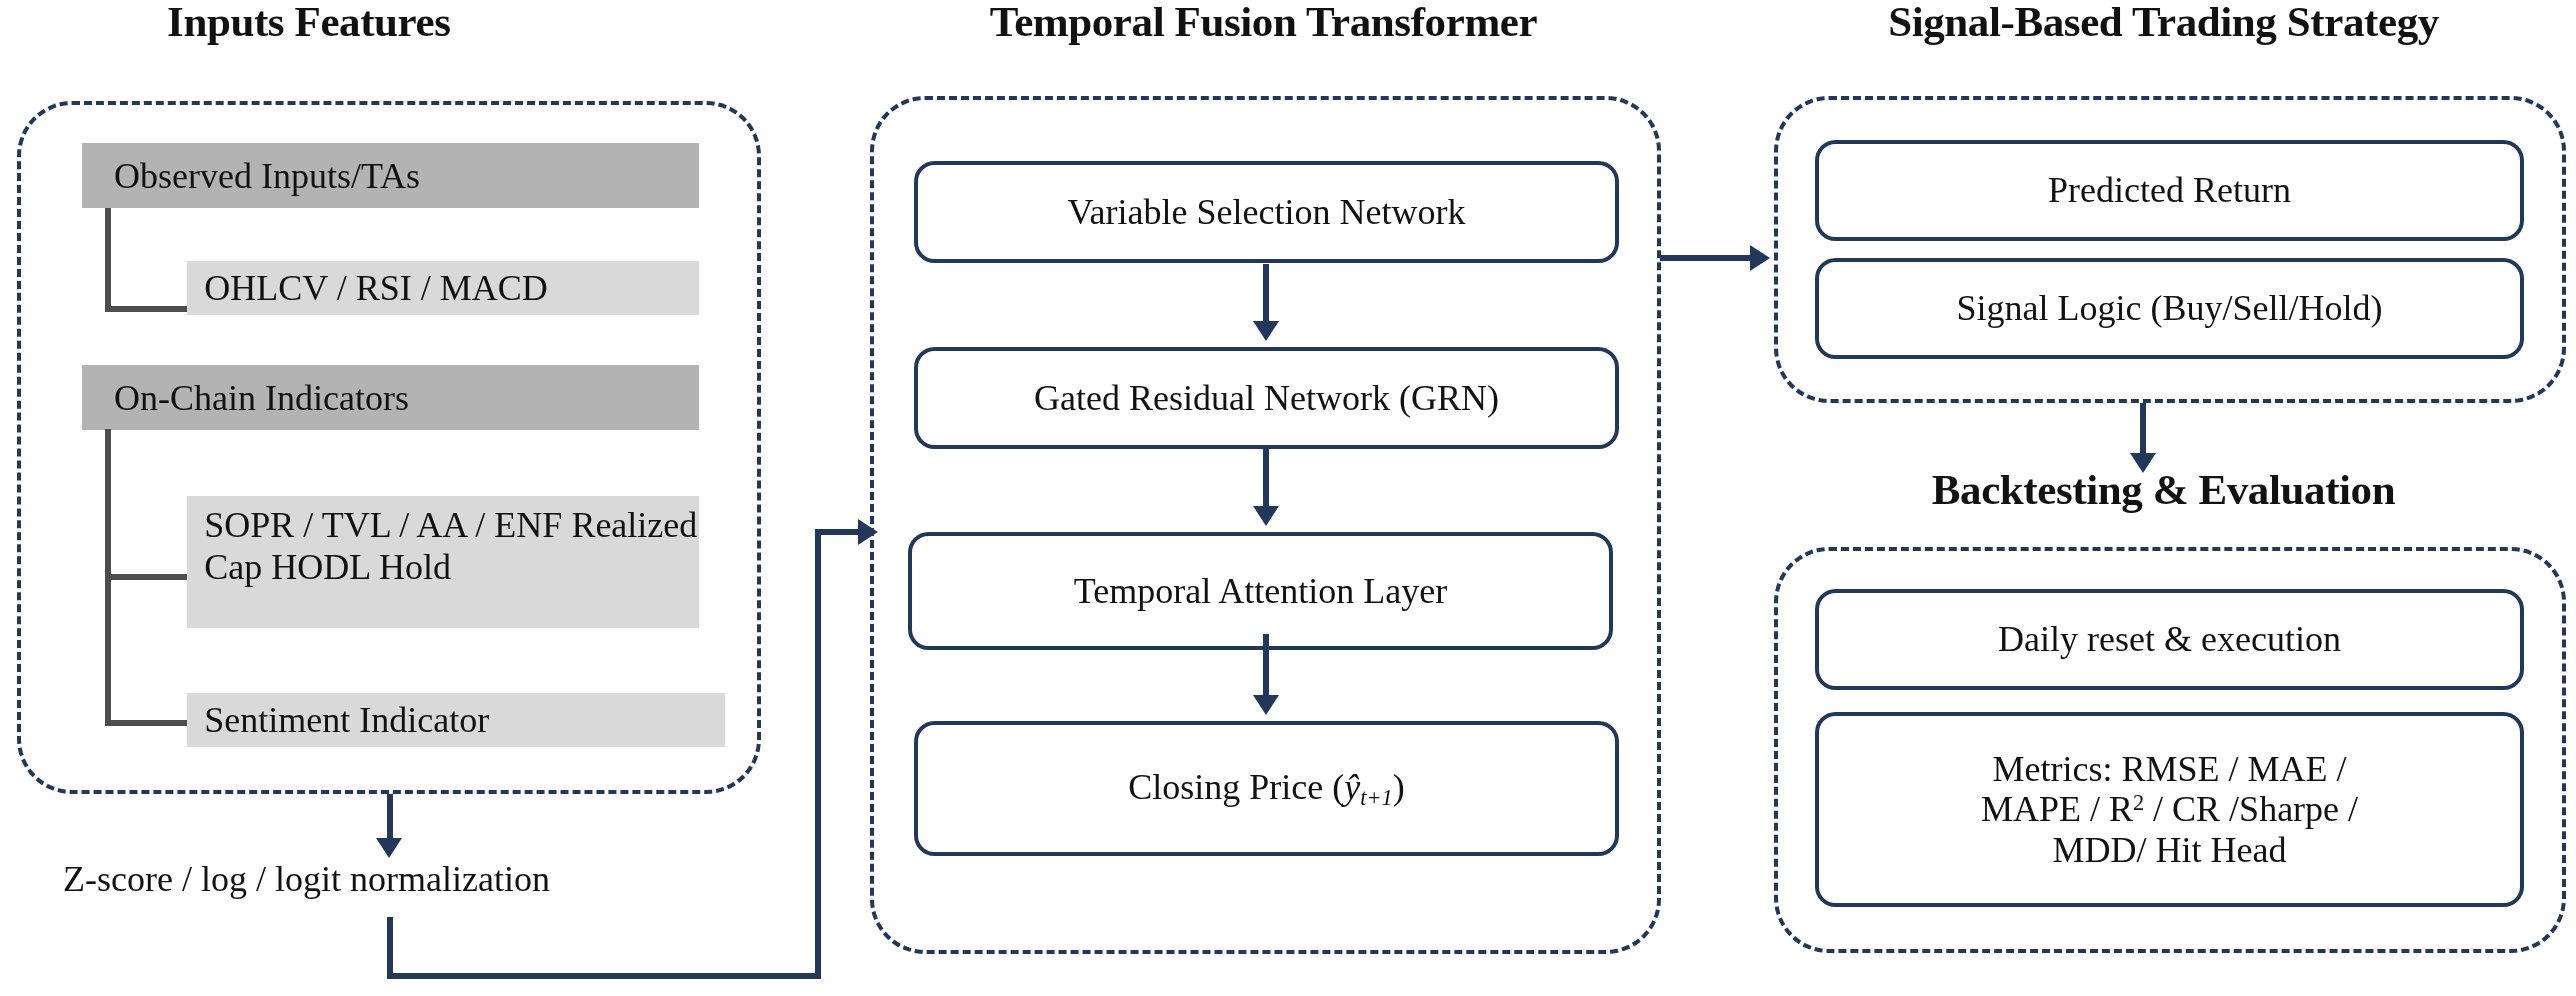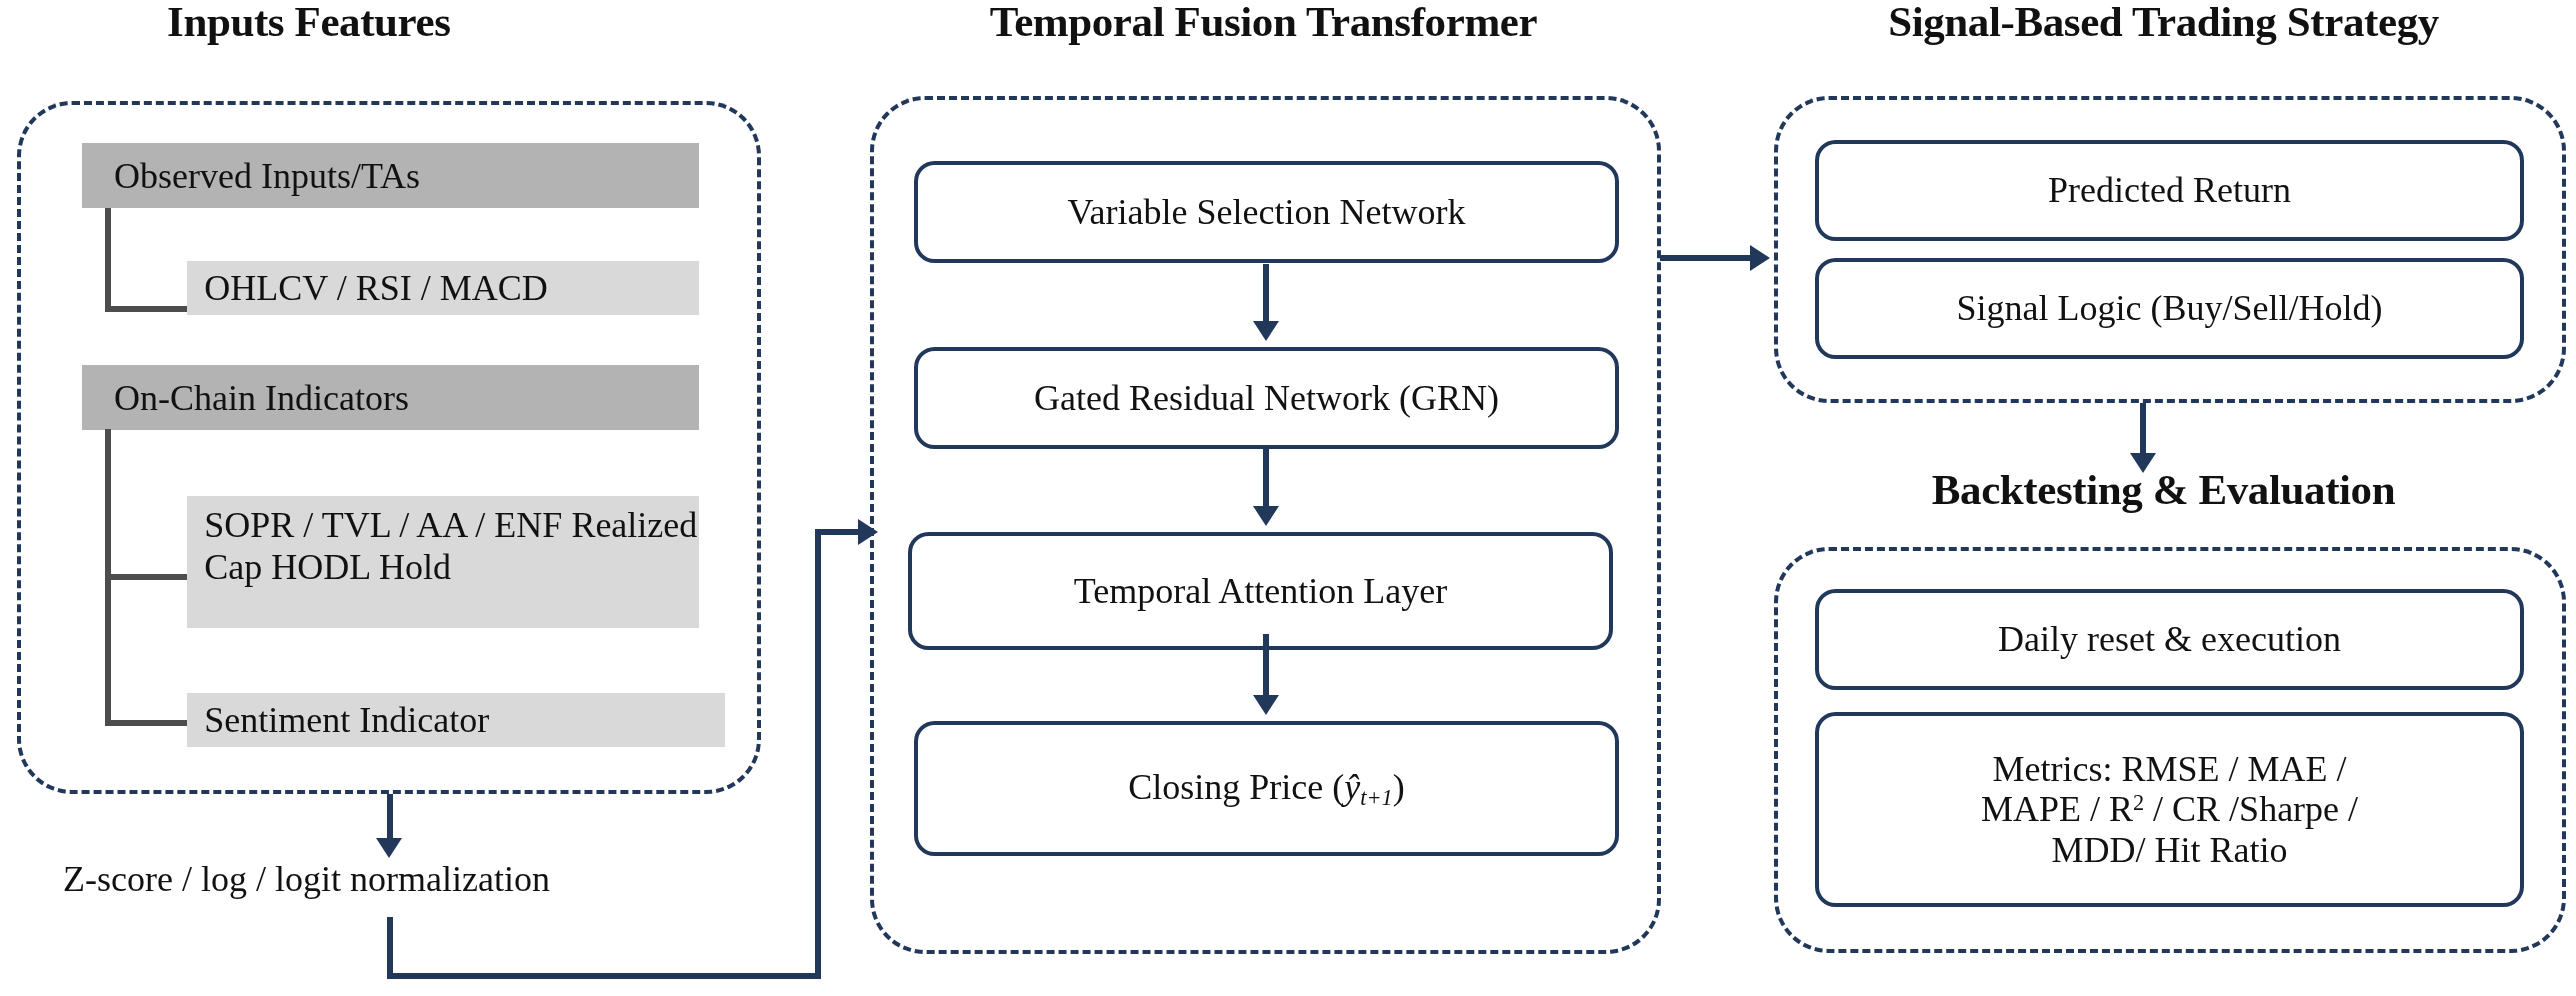--- a/index.html
+++ b/index.html
@@ -164,15 +164,15 @@
 
 <div class="dashed-box" style="left:1774px;top:547px;width:792px;height:406px;"></div>
 
 <div class="solid-box" style="left:1815px;top:589px;width:709px;height:101px;">Daily reset &amp; execution</div>
 
 <div class="solid-box" style="left:1815px;top:712px;width:709px;height:195px;flex-direction:column;">
   <span>Metrics: RMSE / MAE /</span>
   <span>
     <span>MAPE / R</span><span class="sup">2</span><span> / CR /Sharpe /</span>
   </span>
-  <span>MDD/ Hit Ratio</span>
+  <span>MDD/ Hit Head</span>
 </div>
 
 
 </body></html>

